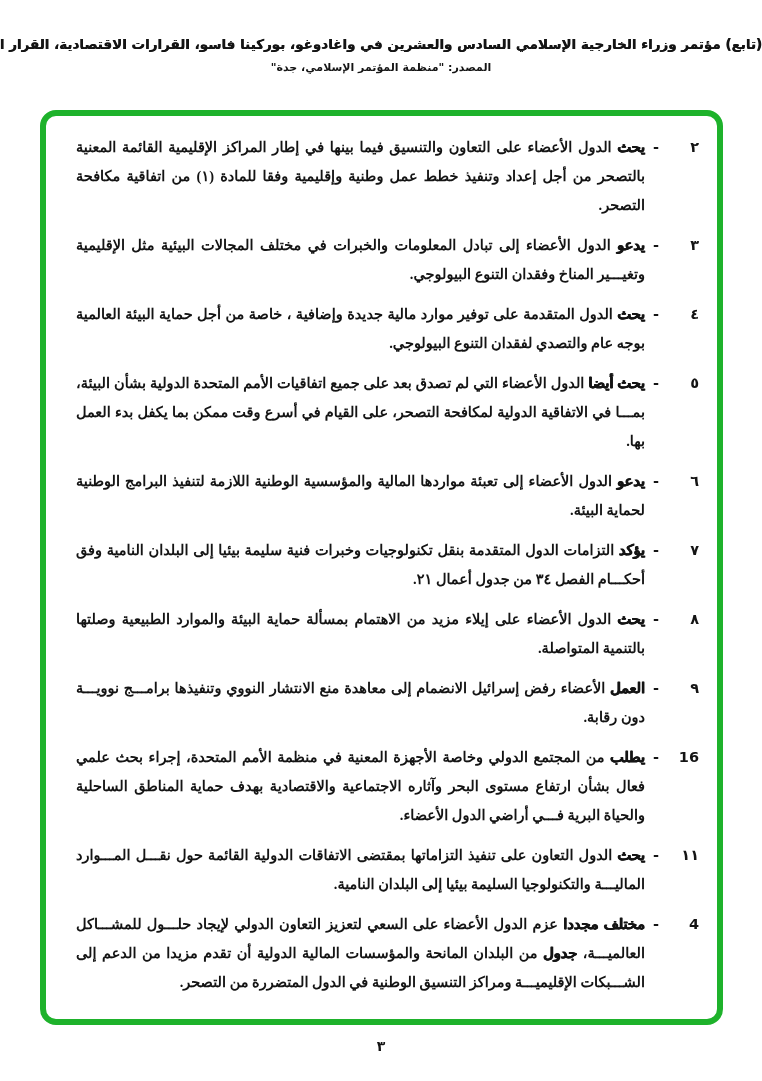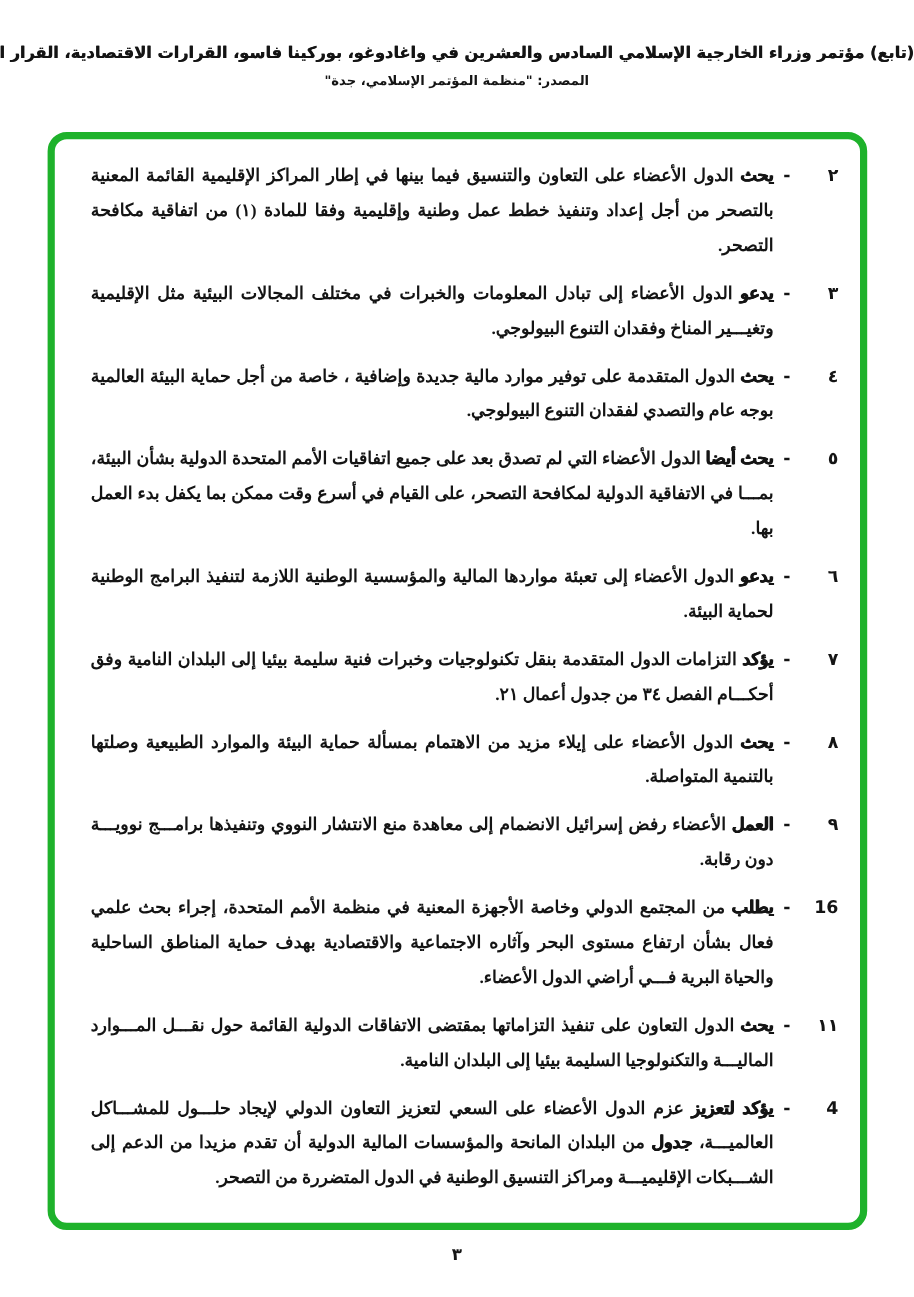--- a/index.html
+++ b/index.html
@@ -132,19 +132,19 @@
           <span>-</span>
         </div>
       <div class="item-text"><span class="lead">يحث</span> <span>الدول التعاون على تنفيذ التزاماتها بمقتضى الاتفاقات الدولية القائمة حول نقـــل المـــوارد الماليـــة والتكنولوجيا السليمة بيئيا إلى البلدان النامية.</span></div>
     </div>
 
     <div class="item">
       <div class="num-cell">
           <span>4</span>
           <span>-</span>
         </div>
-      <div class="item-text"><span class="lead">يؤكد لتعزيز</span> <span>عزم الدول الأعضاء على السعي لتعزيز التعاون الدولي لإيجاد حلـــول للمشـــاكل العالميـــة،</span> <span class="lead">جدول</span> <span>من البلدان المانحة والمؤسسات المالية الدولية أن تقدم مزيدا من الدعم إلى الشـــبكات الإقليميـــة ومراكز التنسيق الوطنية في الدول المتضررة من التصحر.</span></div>
+      <div class="item-text"><span class="lead">مختلف مجددا</span> <span>عزم الدول الأعضاء على السعي لتعزيز التعاون الدولي لإيجاد حلـــول للمشـــاكل العالميـــة،</span> <span class="lead">جدول</span> <span>من البلدان المانحة والمؤسسات المالية الدولية أن تقدم مزيدا من الدعم إلى الشـــبكات الإقليميـــة ومراكز التنسيق الوطنية في الدول المتضررة من التصحر.</span></div>
     </div>
 
   </div>
 </div>
 
 <div class="page-num">٣</div>
 
 </body></html>

